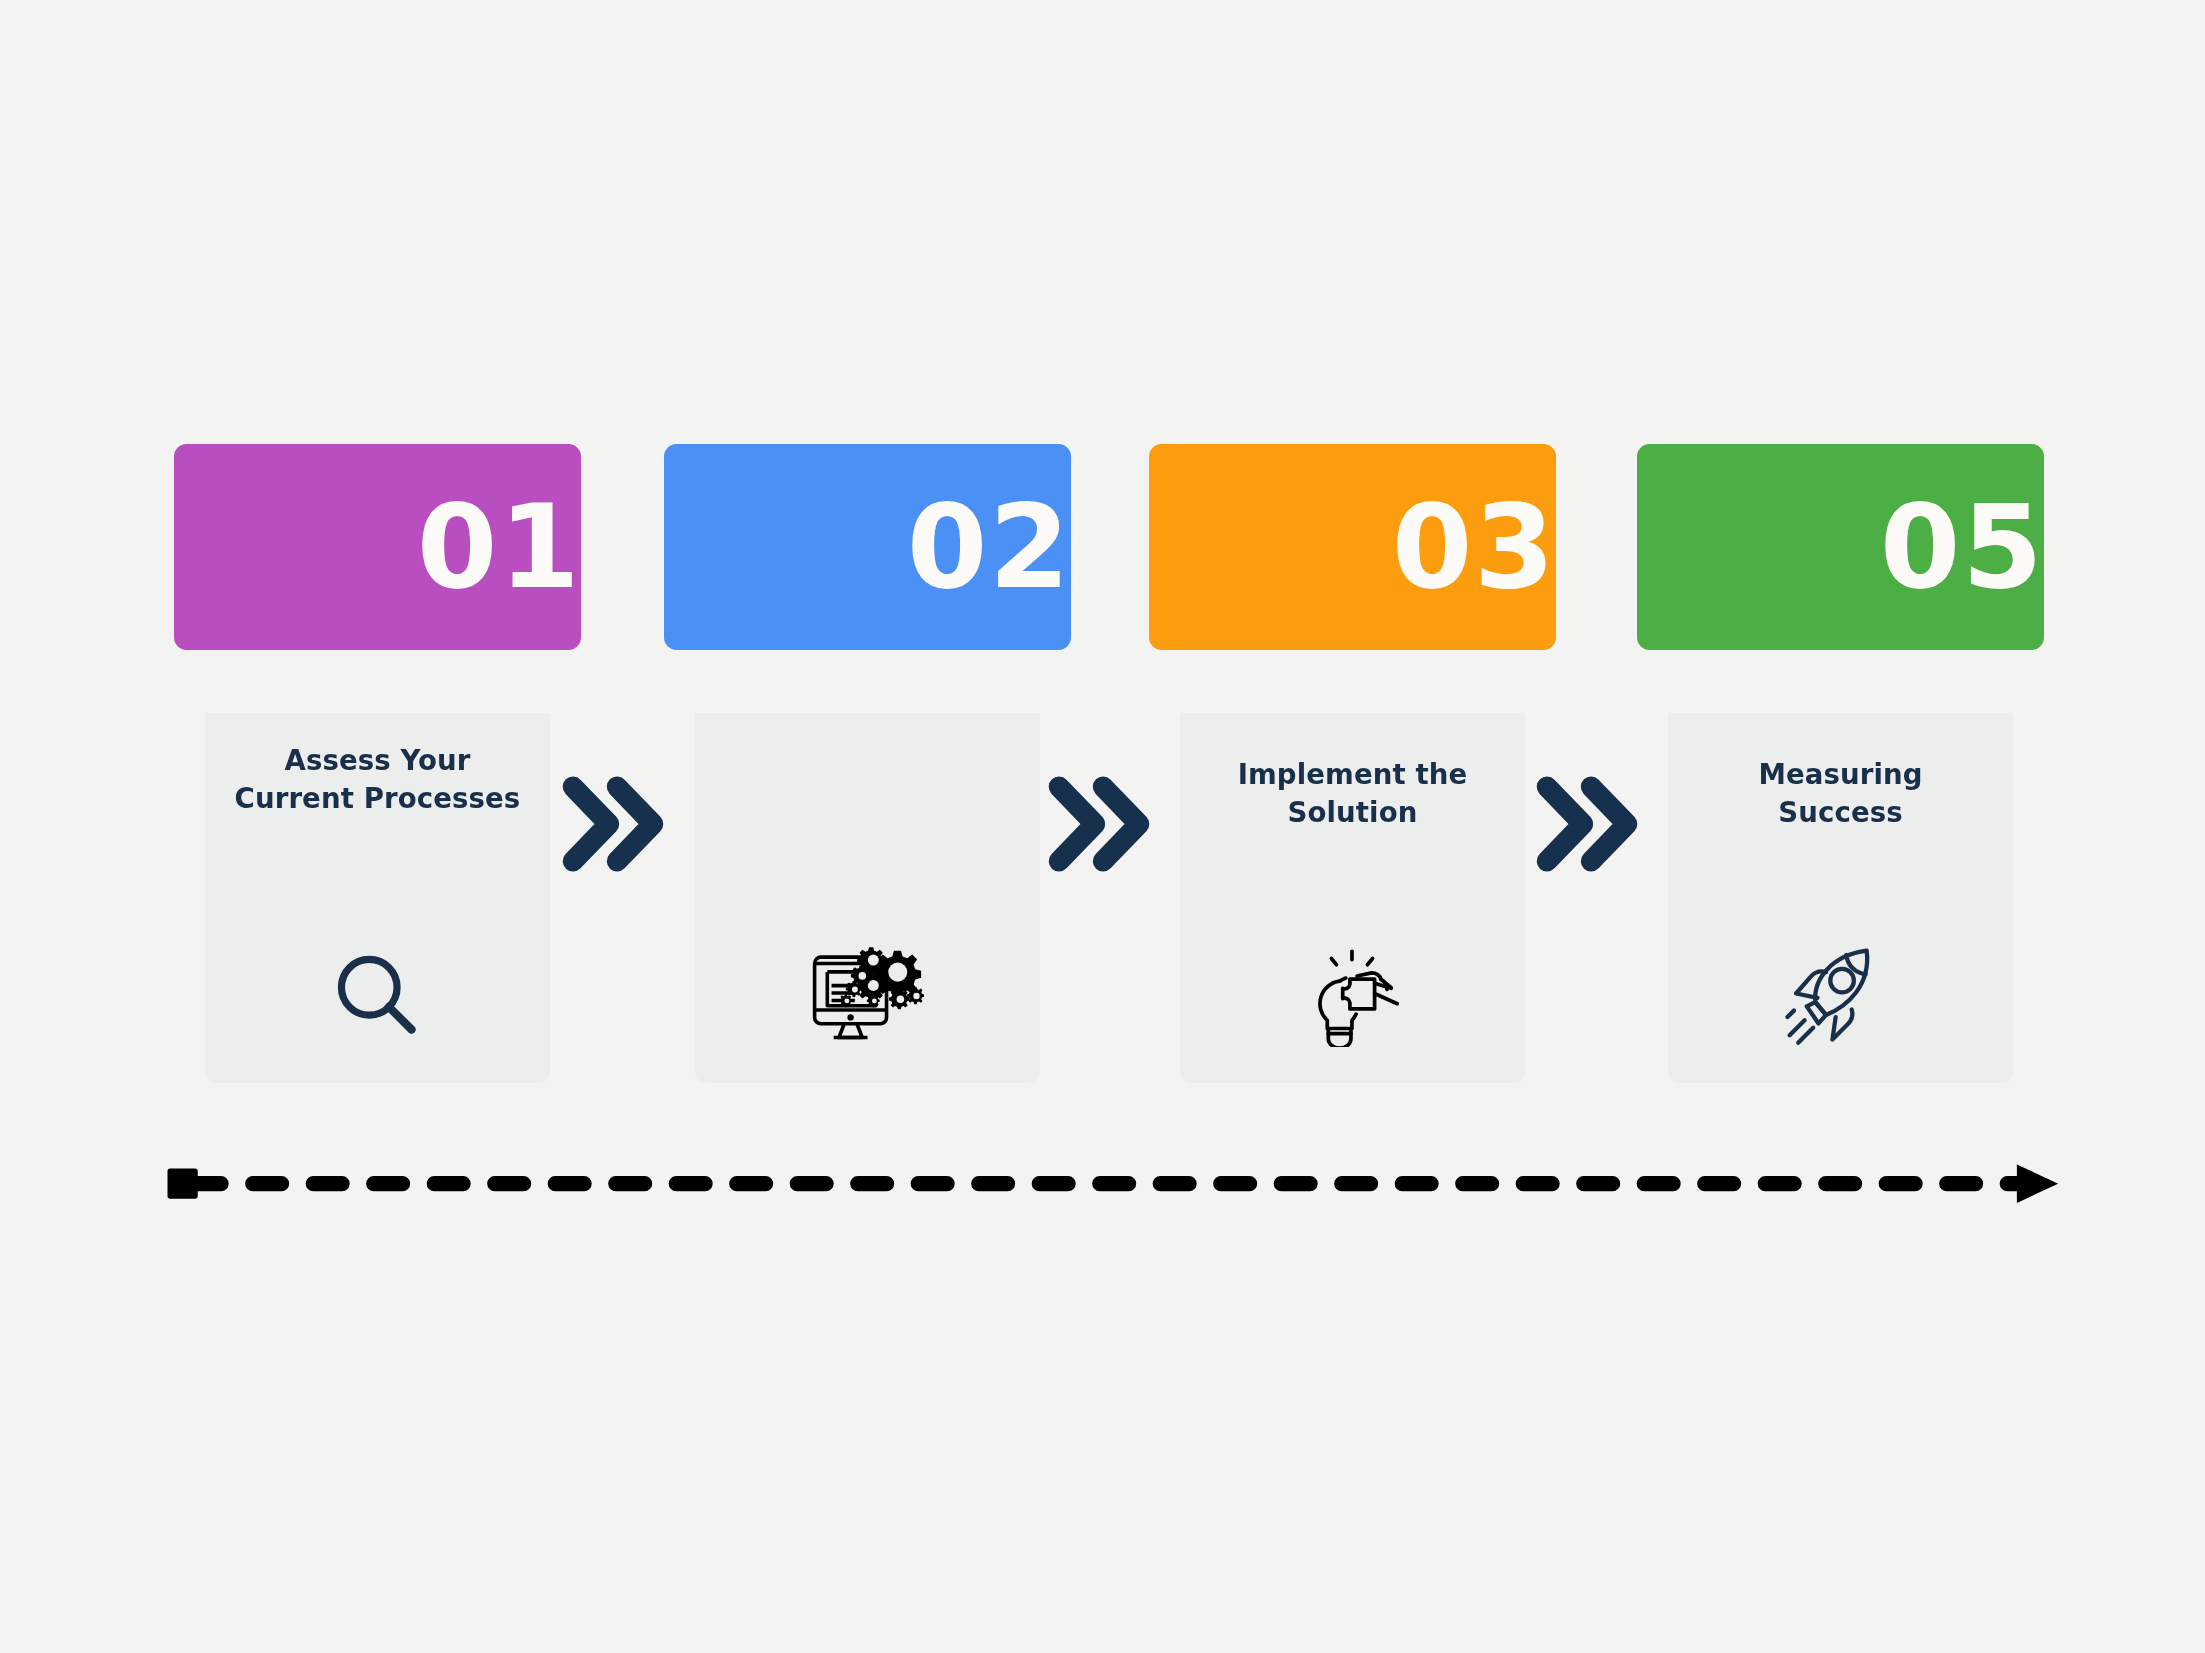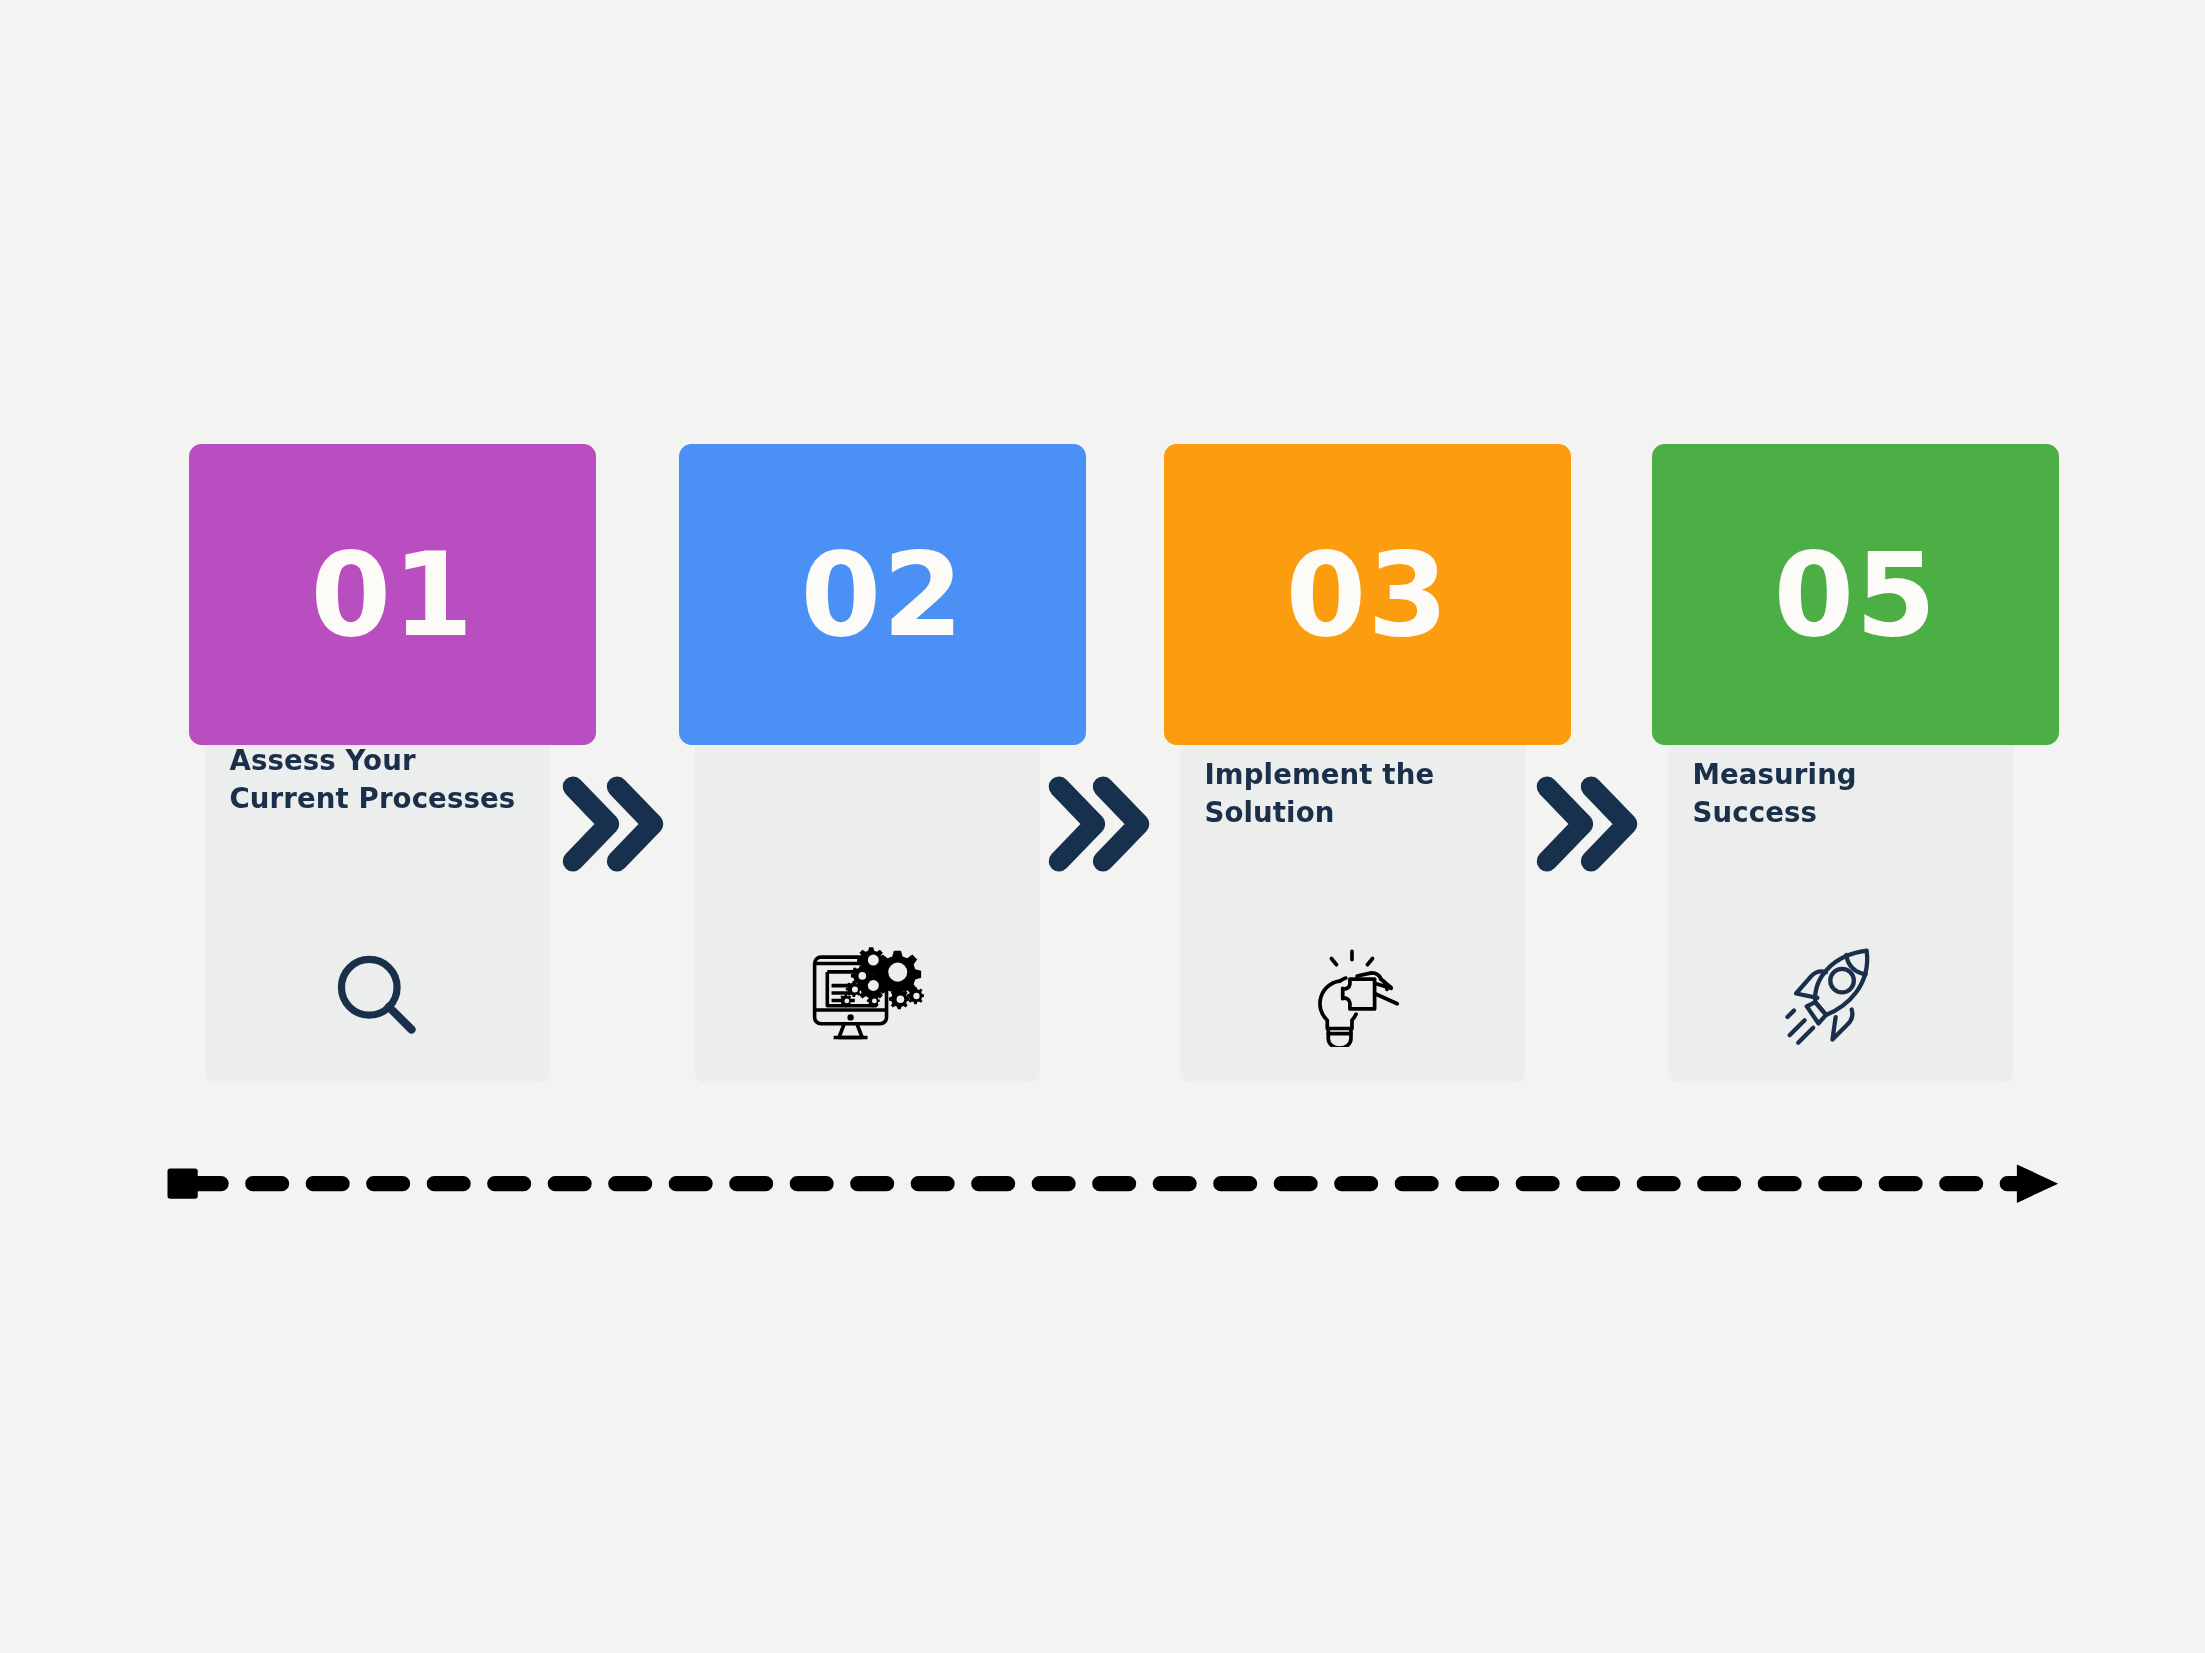--- a/index.html
+++ b/index.html
@@ -39,28 +39,28 @@
     height: 658px;
   }
   .step[data-index="0"] { left: 174px; }
   .step[data-index="1"] { left: 664px; }
   .step[data-index="2"] { left: 1149px; }
   .step[data-index="3"] { left: 1637px; }
 
   
   .step-header {
     position: absolute;
-    left: 15px;
+    left: 0;
     top: 0;
     width: 407px;
-    height: 301px;
+    height: 206px;
     border-radius: 12.4px;
     display: flex;
     align-items: center;
-    justify-content: center;
+    justify-content: flex-end;
   }
   .step-number {
     font-family: "DejaVu Sans", sans-serif;
     font-size: 116px;
     font-weight: 700;
     color: #fdfbf7;
     letter-spacing: 1.4px;
     line-height: 1;
     user-select: none;
   }
@@ -74,20 +74,21 @@
     height: 370px;
     background: #eceded;
     border-radius: 0 0 11px 11px;
     display: flex;
     flex-direction: column;
     align-items: center;
   }
   .step-title {
     margin-top: 43px;
     width: 296px;
+    text-align: center;
     font-family: "DejaVu Sans", sans-serif;
     font-size: 27.6px;
     font-weight: 700;
     line-height: 1.36;
     color: #1a2f49;
     letter-spacing: 0.1px;
   }
   .step-title.three-line { margin-top: 29px; }
 
   .step-icon {

